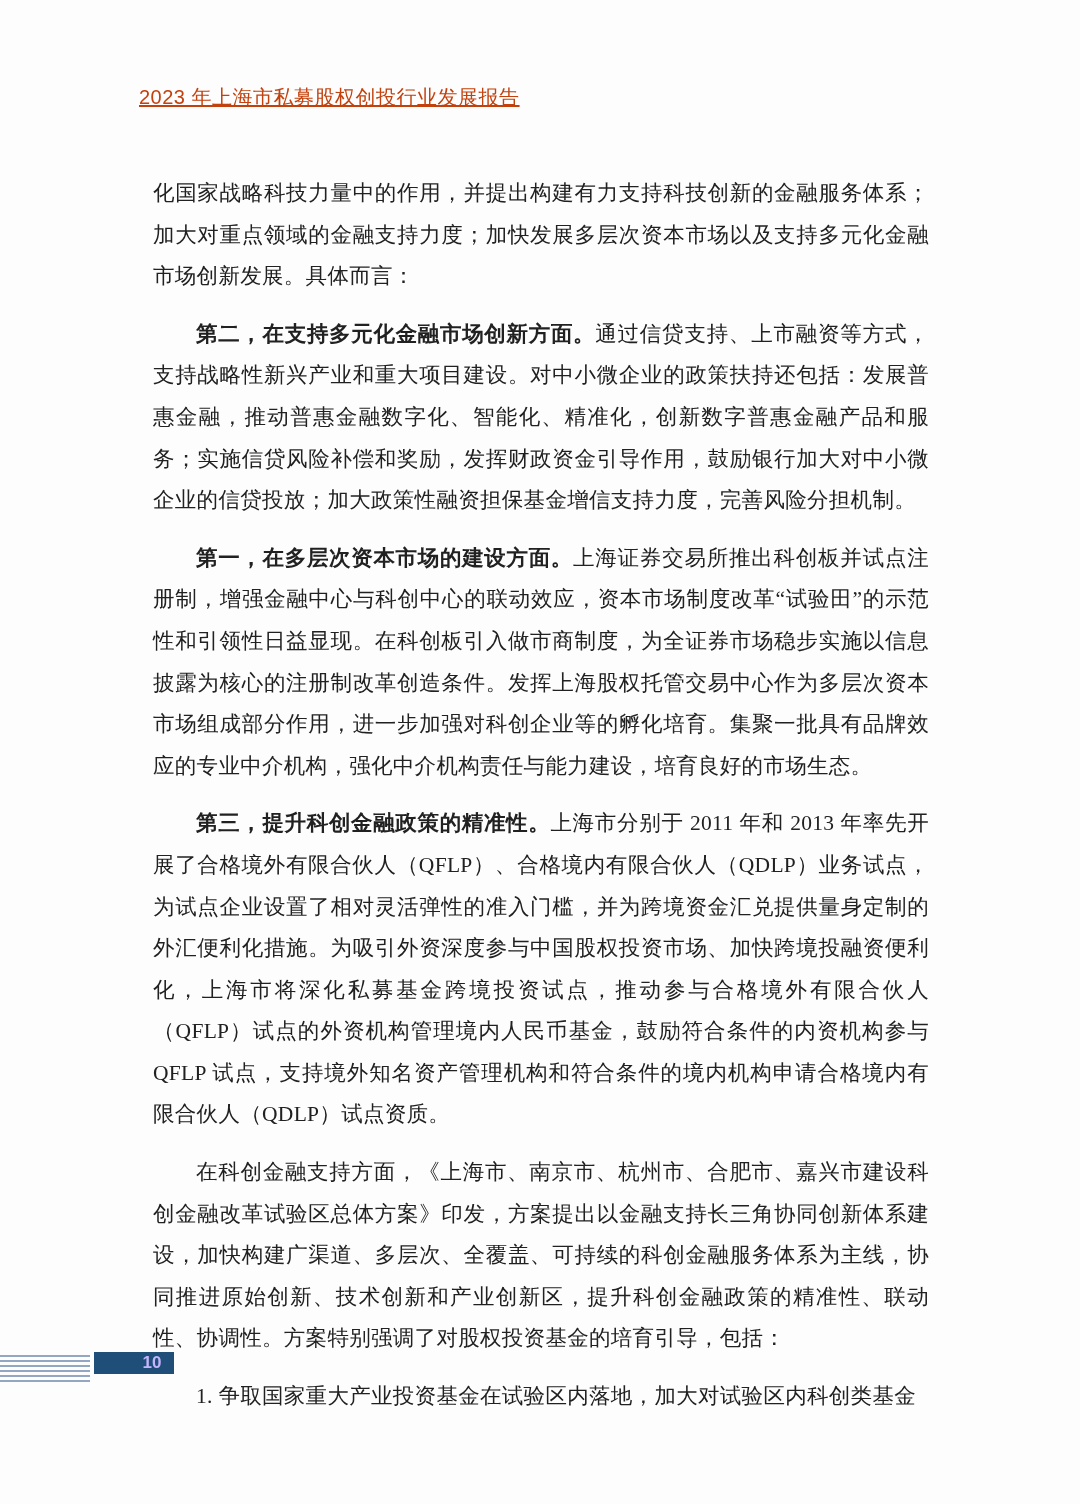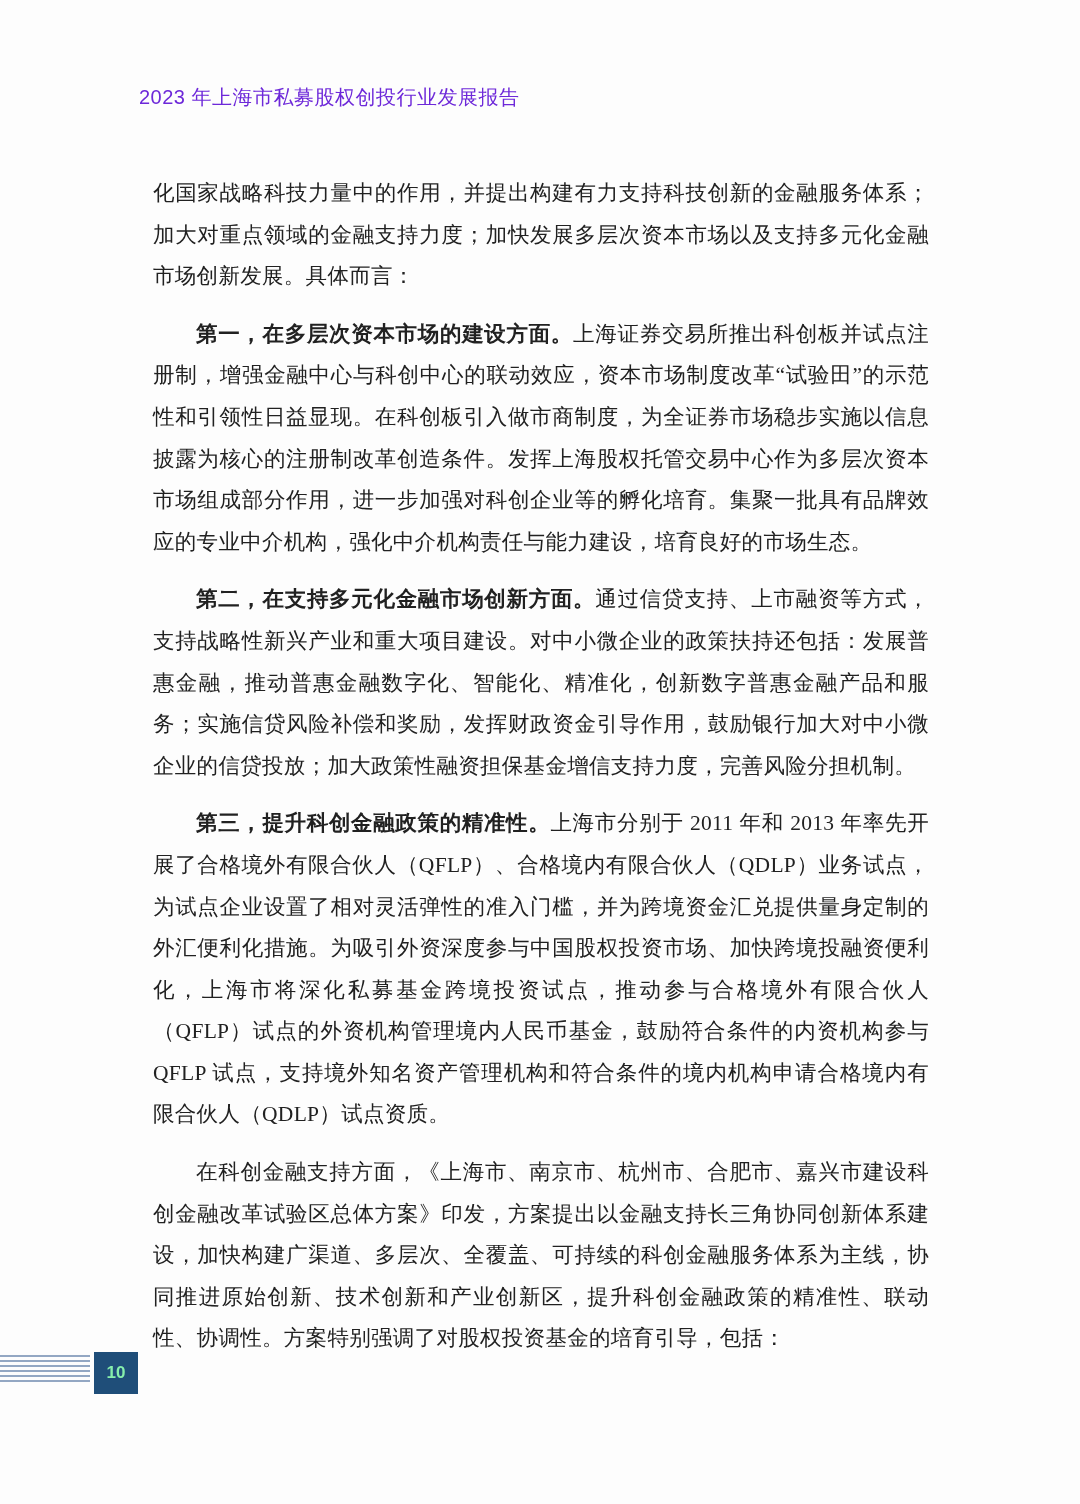--- a/index.html
+++ b/index.html
@@ -19,22 +19,23 @@
     inset: 0;
     background: #fdfdfd;
   }
   .header-title {
     position: absolute;
     left: 139px;
     top: 84px;
     font-family: "Liberation Sans", "DejaVu Sans", sans-serif;
     font-size: 20px;
     letter-spacing: 0.5px;
-    color: #6d28d9;
+    color: #c2410c;
     white-space: nowrap;
+    text-decoration: underline;
   }
   .content {
     position: absolute;
     left: 137px;
     top: 157px;
     width: 808px;
     font-size: 21.5px;
     line-height: 41.6px;
     color: #212121;
     text-align: justify;
@@ -69,53 +70,57 @@
       to bottom,
       #93a7c3 0px, #93a7c3 2px,
       transparent 2px, transparent 5px
     );
   }
   .page-number-badge {
     position: absolute;
     left: 94px;
     top: 0;
     width: 44px;
-    height: 42px;
+    height: 22px;
     background: #1f4e79;
-    color: #86efac;
+    color: #c4b5fd;
     font-family: "Liberation Sans", "DejaVu Sans", sans-serif;
     font-weight: bold;
     font-size: 17px;
     display: flex;
     align-items: center;
     justify-content: center;
+    padding-left: 36px;
   }
 </style>
 </head>
 <body>
 
 <div class="page">
 
   <div class="header-title">2023 年上海市私募股权创投行业发展报告</div>
 
   <div class="content">
     <p class="no-indent">
       <span class="lead"></span><span>化国家战略科技力量中的作用，并提出构建有力支持科技创新的金融服务体系；加大对重点领域的金融支持力度；加快发展多层次资本市场以及支持多元化金融市场创新发展。具体而言：</span>
     </p>
     <p>
-      <span class="lead">第一，在多层次资本市场的建设方面。</span><span>上海证券交易所推出科创板并试点注册制，增强金融中心与科创中心的联动效应，资本市场制度改革“试验田”的示范性和引领性日益显现。在科创板引入做市商制度，为全证券市场稳步实施以信息披露为核心的注册制改革创造条件。发挥上海股权托管交易中心作为多层次资本市场组成部分作用，进一步加强对科创企业等的孵化培育。集聚一批具有品牌效应的专业中介机构，强化中介机构责任与能力建设，培育良好的市场生态。</span>
+      <span class="lead">第二，在支持多元化金融市场创新方面。</span><span>通过信贷支持、上市融资等方式，支持战略性新兴产业和重大项目建设。对中小微企业的政策扶持还包括：发展普惠金融，推动普惠金融数字化、智能化、精准化，创新数字普惠金融产品和服务；实施信贷风险补偿和奖励，发挥财政资金引导作用，鼓励银行加大对中小微企业的信贷投放；加大政策性融资担保基金增信支持力度，完善风险分担机制。</span>
     </p>
     <p>
-      <span class="lead">第二，在支持多元化金融市场创新方面。</span><span>通过信贷支持、上市融资等方式，支持战略性新兴产业和重大项目建设。对中小微企业的政策扶持还包括：发展普惠金融，推动普惠金融数字化、智能化、精准化，创新数字普惠金融产品和服务；实施信贷风险补偿和奖励，发挥财政资金引导作用，鼓励银行加大对中小微企业的信贷投放；加大政策性融资担保基金增信支持力度，完善风险分担机制。</span>
+      <span class="lead">第一，在多层次资本市场的建设方面。</span><span>上海证券交易所推出科创板并试点注册制，增强金融中心与科创中心的联动效应，资本市场制度改革“试验田”的示范性和引领性日益显现。在科创板引入做市商制度，为全证券市场稳步实施以信息披露为核心的注册制改革创造条件。发挥上海股权托管交易中心作为多层次资本市场组成部分作用，进一步加强对科创企业等的孵化培育。集聚一批具有品牌效应的专业中介机构，强化中介机构责任与能力建设，培育良好的市场生态。</span>
     </p>
     <p>
       <span class="lead">第三，提升科创金融政策的精准性。</span><span>上海市分别于 2011 年和 2013 年率先开展了合格境外有限合伙人（QFLP）、合格境内有限合伙人（QDLP）业务试点，为试点企业设置了相对灵活弹性的准入门槛，并为跨境资金汇兑提供量身定制的外汇便利化措施。为吸引外资深度参与中国股权投资市场、加快跨境投融资便利化，上海市将深化私募基金跨境投资试点，推动参与合格境外有限合伙人（QFLP）试点的外资机构管理境内人民币基金，鼓励符合条件的内资机构参与 QFLP 试点，支持境外知名资产管理机构和符合条件的境内机构申请合格境内有限合伙人（QDLP）试点资质。</span>
     </p>
     <p>
       <span class="lead"></span><span>在科创金融支持方面，《上海市、南京市、杭州市、合肥市、嘉兴市建设科创金融改革试验区总体方案》印发，方案提出以金融支持长三角协同创新体系建设，加快构建广渠道、多层次、全覆盖、可持续的科创金融服务体系为主线，协同推进原始创新、技术创新和产业创新区，提升科创金融政策的精准性、联动性、协调性。方案特别强调了对股权投资基金的培育引导，包括：</span>
+    </p>
+    <p>
+      <span class="lead"></span><span>1. 争取国家重大产业投资基金在试验区内落地，加大对试验区内科创类基金</span>
     </p>
   </div>
 
   <div class="footer">
     <div class="footer-stripes"></div>
     <div class="page-number-badge">10</div>
   </div>
 
 </div>
 

